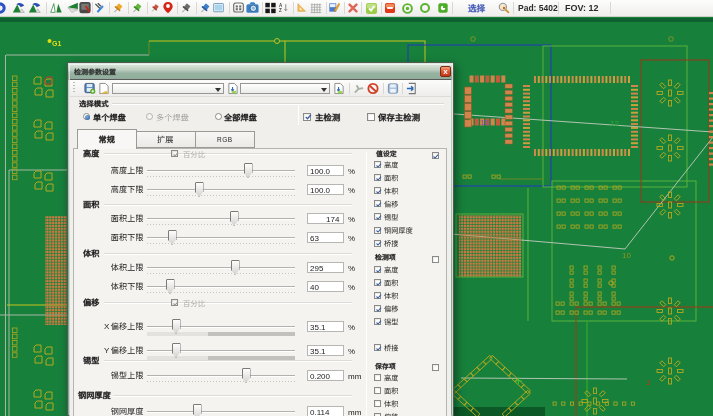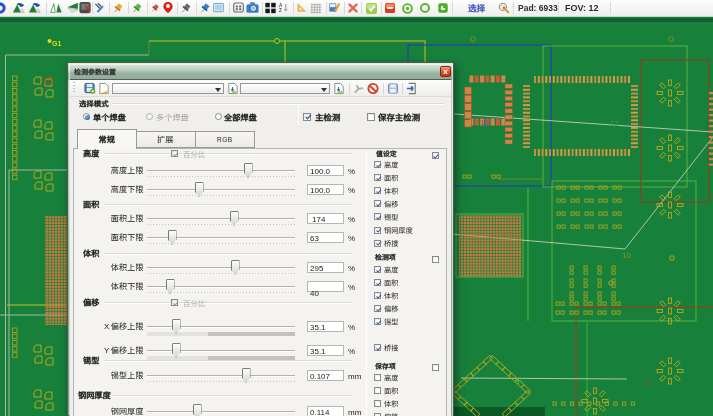--- a/index.html
+++ b/index.html
@@ -542,21 +542,21 @@
         <circle cx="8" cy="8" r="3.6" fill="#fff"></circle>
         <rect x="8" y="4" width="5" height="4" fill="#4cac28"></rect>
       </svg>
       <div style="position:absolute;left:452px;top:2px;width:1px;height:12px;background:#d9d8d6"></div>
       <svg style="position:absolute;left:498px;top:2px" width="12" height="12" viewBox="0 0 16 16">
         <circle cx="6.5" cy="6.5" r="4.8" fill="#f4e8c8" stroke="#999" stroke-width="1.6"></circle>
         <path d="M10 10 L14.5 14.5" stroke="#c89830" stroke-width="2.4"></path>
         <circle cx="8" cy="8" r="1.6" fill="#d06028"></circle>
       </svg>
       <div style="position:absolute;left:513px;top:2px;width:1px;height:12px;background:#d9d8d6"></div>
-      <div style="position:absolute;left:518px;top:3px;font:bold 8.5px 'Liberation Sans',sans-serif;color:#2b2b2b">Pad: 6933</div>
+      <div style="position:absolute;left:518px;top:3px;font:bold 8.5px 'Liberation Sans',sans-serif;color:#2b2b2b">Pad: 5402</div>
       <div style="position:absolute;left:558px;top:2px;width:1px;height:12px;background:#d9d8d6"></div>
       <div style="position:absolute;left:565px;top:3px;font:bold 9px 'Liberation Sans',sans-serif;color:#2b2b2b">FOV: 12</div>
       <div style="position:absolute;left:610px;top:2px;width:1px;height:12px;background:#d9d8d6"></div>
     </div>
     <div style="position:absolute;left:0;top:18px;width:713px;height:4px;background:#0e6130"></div>
 <div style="position:absolute;left:67px;top:62px;width:387px;height:354px;background:linear-gradient(#c9d8cb,#a7bfae 42%,#8aa795 58%,#86a392);border:1px solid #4e5c52;box-shadow:2px 3px 9px rgba(0,0,0,0.45);border-radius:0"></div>
     <div style="position:absolute;left:68px;top:63px;width:385px;height:16.5px;background:linear-gradient(#e2ebe2,#bccfc0 40%,#97b2a1 60%,#8fac9b)"></div>
     <div style="position:absolute;left:68.5px;top:63.5px;width:384px;height:352px;border:1px solid rgba(255,255,255,0.55)"></div>
     <div style="position:absolute;left:440px;top:66px;width:11px;height:11px;border-radius:2px;background:linear-gradient(#f4a080,#e35836 45%,#c33414);border:1px solid #7e2a10;color:#fff;font:bold 8px 'Liberation Sans',sans-serif;text-align:center;line-height:10px">x</div>
     <div style="position:absolute;left:70px;top:79px;width:381px;height:337px;background:#f0efec;border-top:1px solid #5a5a5a"></div>
@@ -646,59 +646,59 @@
     <div style="position:absolute;left:147px;top:188.5px;width:148px;height:2px;background:#fff;border-top:1px solid #b2b1ae"></div>
     <div style="position:absolute;left:147px;top:195px;width:148px;height:1px;background:repeating-linear-gradient(90deg,#c6c5c2 0 1px,transparent 1px 3px)"></div>
     <div style="position:absolute;left:194.5px;top:182px;width:9px;height:15px;background:linear-gradient(#fdfdfd,#d5d4d1);border:1px solid #7a7a76;border-radius:1px;clip-path:polygon(0 0,100% 0,100% 62%,50% 100%,0 62%)"></div>
     <div style="position:absolute;left:307px;top:183.5px;width:37px;height:11px;background:#fff;border:1px solid #b7b6b2"></div>
     <div style="position:absolute;left:310px;top:185.5px;font:8px 'Liberation Sans',sans-serif;color:#1a1a1a">100.0</div>
     <div style="position:absolute;left:348px;top:185.5px;font:8px 'Liberation Sans',sans-serif;color:#1a1a1a">%</div>
     <div style="position:absolute;left:147px;top:217.5px;width:148px;height:2px;background:#fff;border-top:1px solid #b2b1ae"></div>
     <div style="position:absolute;left:147px;top:224px;width:148px;height:1px;background:repeating-linear-gradient(90deg,#c6c5c2 0 1px,transparent 1px 3px)"></div>
     <div style="position:absolute;left:229.5px;top:211px;width:9px;height:15px;background:linear-gradient(#fdfdfd,#d5d4d1);border:1px solid #7a7a76;border-radius:1px;clip-path:polygon(0 0,100% 0,100% 62%,50% 100%,0 62%)"></div>
     <div style="position:absolute;left:307px;top:212.5px;width:37px;height:11px;background:#fff;border:1px solid #b7b6b2"></div>
-    <div style="position:absolute;left:312px;top:214.5px;font:8px 'Liberation Sans',sans-serif;color:#1a1a1a">174</div>
+    <div style="position:absolute;left:326px;top:214.5px;font:8px 'Liberation Sans',sans-serif;color:#1a1a1a">174</div>
     <div style="position:absolute;left:348px;top:214.5px;font:8px 'Liberation Sans',sans-serif;color:#1a1a1a">%</div>
     <div style="position:absolute;left:147px;top:236.5px;width:148px;height:2px;background:#fff;border-top:1px solid #b2b1ae"></div>
     <div style="position:absolute;left:147px;top:243px;width:148px;height:1px;background:repeating-linear-gradient(90deg,#c6c5c2 0 1px,transparent 1px 3px)"></div>
     <div style="position:absolute;left:167.5px;top:230px;width:9px;height:15px;background:linear-gradient(#fdfdfd,#d5d4d1);border:1px solid #7a7a76;border-radius:1px;clip-path:polygon(0 0,100% 0,100% 62%,50% 100%,0 62%)"></div>
     <div style="position:absolute;left:307px;top:231.5px;width:37px;height:11px;background:#fff;border:1px solid #b7b6b2"></div>
     <div style="position:absolute;left:310px;top:233.5px;font:8px 'Liberation Sans',sans-serif;color:#1a1a1a">63</div>
     <div style="position:absolute;left:348px;top:233.5px;font:8px 'Liberation Sans',sans-serif;color:#1a1a1a">%</div>
     <div style="position:absolute;left:147px;top:266.5px;width:148px;height:2px;background:#fff;border-top:1px solid #b2b1ae"></div>
     <div style="position:absolute;left:147px;top:273px;width:148px;height:1px;background:repeating-linear-gradient(90deg,#c6c5c2 0 1px,transparent 1px 3px)"></div>
     <div style="position:absolute;left:230.5px;top:260px;width:9px;height:15px;background:linear-gradient(#fdfdfd,#d5d4d1);border:1px solid #7a7a76;border-radius:1px;clip-path:polygon(0 0,100% 0,100% 62%,50% 100%,0 62%)"></div>
     <div style="position:absolute;left:307px;top:261.5px;width:37px;height:11px;background:#fff;border:1px solid #b7b6b2"></div>
     <div style="position:absolute;left:310px;top:263.5px;font:8px 'Liberation Sans',sans-serif;color:#1a1a1a">295</div>
     <div style="position:absolute;left:348px;top:263.5px;font:8px 'Liberation Sans',sans-serif;color:#1a1a1a">%</div>
     <div style="position:absolute;left:147px;top:285.5px;width:148px;height:2px;background:#fff;border-top:1px solid #b2b1ae"></div>
     <div style="position:absolute;left:147px;top:292px;width:148px;height:1px;background:repeating-linear-gradient(90deg,#c6c5c2 0 1px,transparent 1px 3px)"></div>
     <div style="position:absolute;left:165.5px;top:279px;width:9px;height:15px;background:linear-gradient(#fdfdfd,#d5d4d1);border:1px solid #7a7a76;border-radius:1px;clip-path:polygon(0 0,100% 0,100% 62%,50% 100%,0 62%)"></div>
     <div style="position:absolute;left:307px;top:280.5px;width:37px;height:11px;background:#fff;border:1px solid #b7b6b2"></div>
-    <div style="position:absolute;left:310px;top:289px;font:8px 'Liberation Sans',sans-serif;color:#1a1a1a">40</div>
+    <div style="position:absolute;left:310px;top:283px;font:8px 'Liberation Sans',sans-serif;color:#1a1a1a">40</div>
     <div style="position:absolute;left:348px;top:282.5px;font:8px 'Liberation Sans',sans-serif;color:#1a1a1a">%</div>
     <div style="position:absolute;left:147px;top:325.5px;width:148px;height:2px;background:#fff;border-top:1px solid #b2b1ae"></div>
     <div style="position:absolute;left:147px;top:331.5px;width:148px;height:4px;background:#e3e2df"></div>
     <div style="position:absolute;left:208px;top:331.5px;width:87px;height:4px;background:#c2c1be"></div>
     <div style="position:absolute;left:171.5px;top:319px;width:9px;height:15px;background:linear-gradient(#fdfdfd,#d5d4d1);border:1px solid #7a7a76;border-radius:1px;clip-path:polygon(0 0,100% 0,100% 62%,50% 100%,0 62%)"></div>
     <div style="position:absolute;left:307px;top:320.5px;width:37px;height:11px;background:#fff;border:1px solid #b7b6b2"></div>
     <div style="position:absolute;left:310px;top:322.5px;font:8px 'Liberation Sans',sans-serif;color:#1a1a1a">35.1</div>
     <div style="position:absolute;left:348px;top:322.5px;font:8px 'Liberation Sans',sans-serif;color:#1a1a1a">%</div>
     <div style="position:absolute;left:147px;top:349.5px;width:148px;height:2px;background:#fff;border-top:1px solid #b2b1ae"></div>
     <div style="position:absolute;left:147px;top:355.5px;width:148px;height:4px;background:#e3e2df"></div>
     <div style="position:absolute;left:208px;top:355.5px;width:87px;height:4px;background:#c2c1be"></div>
     <div style="position:absolute;left:171.5px;top:343px;width:9px;height:15px;background:linear-gradient(#fdfdfd,#d5d4d1);border:1px solid #7a7a76;border-radius:1px;clip-path:polygon(0 0,100% 0,100% 62%,50% 100%,0 62%)"></div>
     <div style="position:absolute;left:307px;top:344.5px;width:37px;height:11px;background:#fff;border:1px solid #b7b6b2"></div>
     <div style="position:absolute;left:310px;top:346.5px;font:8px 'Liberation Sans',sans-serif;color:#1a1a1a">35.1</div>
     <div style="position:absolute;left:348px;top:346.5px;font:8px 'Liberation Sans',sans-serif;color:#1a1a1a">%</div>
     <div style="position:absolute;left:147px;top:374.5px;width:148px;height:2px;background:#fff;border-top:1px solid #b2b1ae"></div>
     <div style="position:absolute;left:147px;top:381px;width:148px;height:1px;background:repeating-linear-gradient(90deg,#c6c5c2 0 1px,transparent 1px 3px)"></div>
     <div style="position:absolute;left:241.5px;top:368px;width:9px;height:15px;background:linear-gradient(#fdfdfd,#d5d4d1);border:1px solid #7a7a76;border-radius:1px;clip-path:polygon(0 0,100% 0,100% 62%,50% 100%,0 62%)"></div>
     <div style="position:absolute;left:307px;top:369.5px;width:37px;height:11px;background:#fff;border:1px solid #b7b6b2"></div>
-    <div style="position:absolute;left:310px;top:371.5px;font:8px 'Liberation Sans',sans-serif;color:#1a1a1a">0.107</div>
+    <div style="position:absolute;left:310px;top:371.5px;font:8px 'Liberation Sans',sans-serif;color:#1a1a1a">0.200</div>
     <div style="position:absolute;left:348px;top:371.5px;font:8px 'Liberation Sans',sans-serif;color:#1a1a1a">mm</div>
     <div style="position:absolute;left:147px;top:410.5px;width:148px;height:2px;background:#fff;border-top:1px solid #b2b1ae"></div>
     <div style="position:absolute;left:192.5px;top:404px;width:9px;height:15px;background:linear-gradient(#fdfdfd,#d5d4d1);border:1px solid #7a7a76;border-radius:1px;clip-path:polygon(0 0,100% 0,100% 62%,50% 100%,0 62%)"></div>
     <div style="position:absolute;left:307px;top:405.5px;width:37px;height:11px;background:#fff;border:1px solid #b7b6b2"></div>
     <div style="position:absolute;left:310px;top:407.5px;font:8px 'Liberation Sans',sans-serif;color:#1a1a1a">0.114</div>
     <div style="position:absolute;left:348px;top:407.5px;font:8px 'Liberation Sans',sans-serif;color:#1a1a1a">mm</div>
     <div style="position:absolute;left:104px;top:322px;font:8px 'Liberation Sans',sans-serif;color:#222">X</div>
     <div style="position:absolute;left:104px;top:346px;font:8px 'Liberation Sans',sans-serif;color:#222">Y</div>
     <div style="position:absolute;left:431.5px;top:152px;width:7px;height:7px;border:1px solid #8a8a86;background:#fff;box-shadow:inset 1px 1px 1px rgba(0,0,0,0.08)"></div>
     <svg style="position:absolute;left:432px;top:152.5px" width="7" height="7" viewBox="0 0 10 10">

